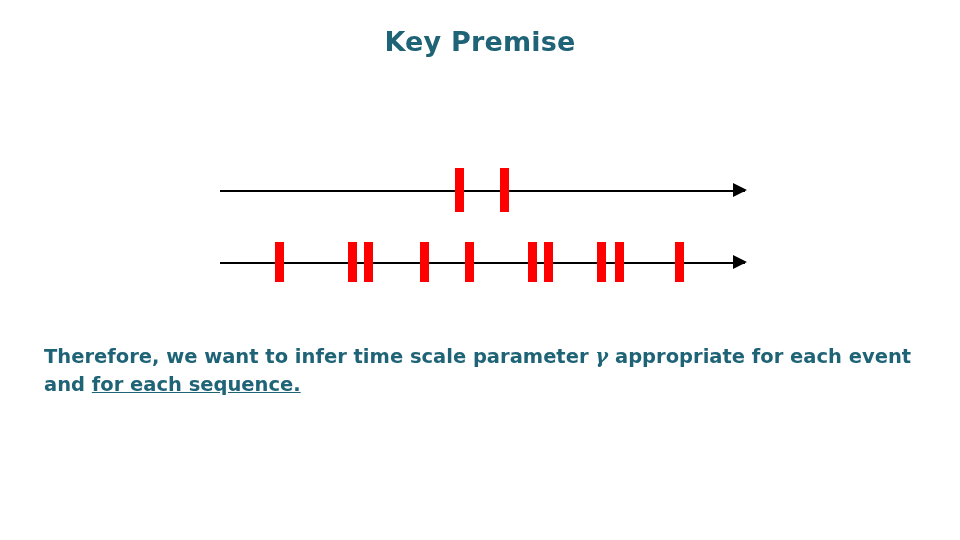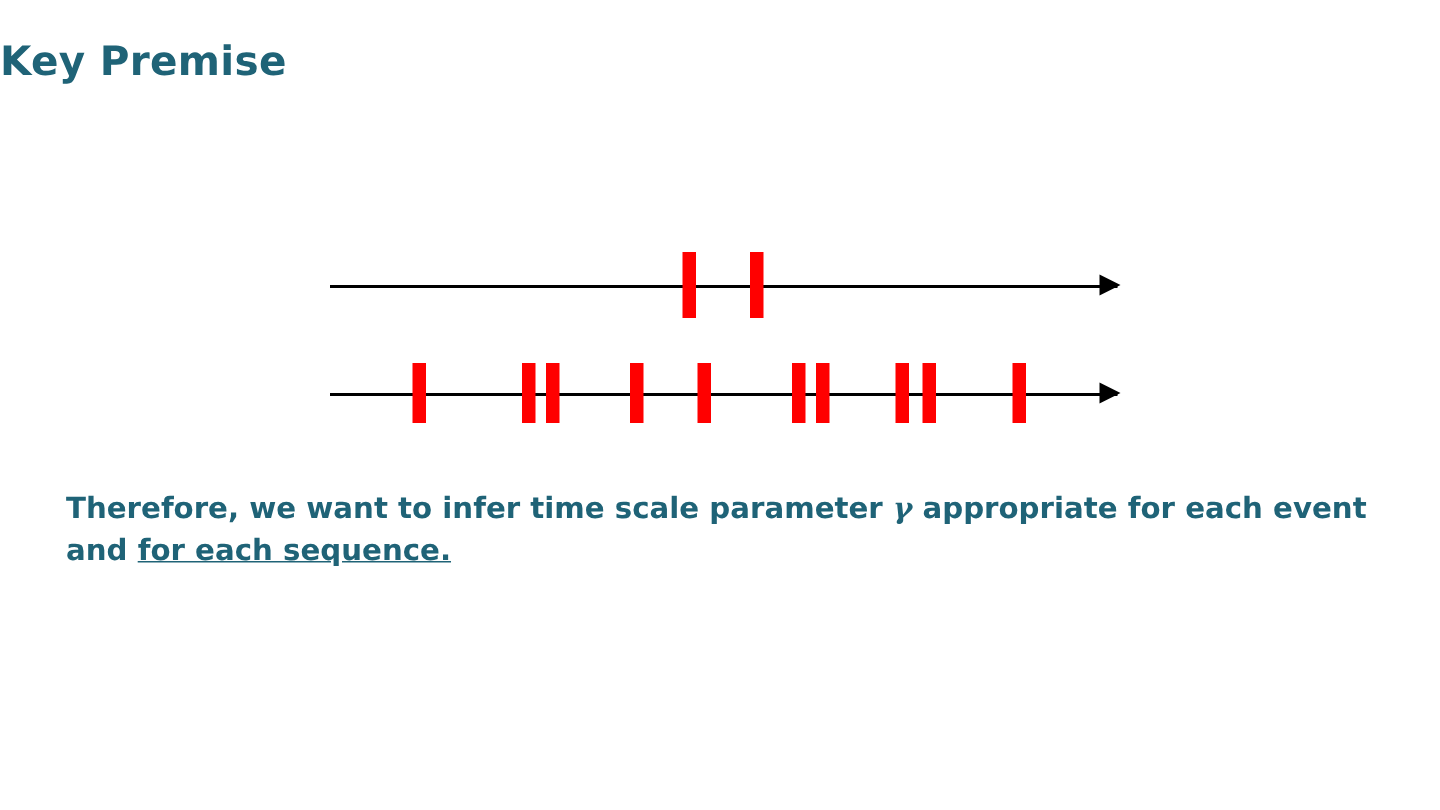--- a/index.html
+++ b/index.html
@@ -18,39 +18,40 @@
     position: absolute;
     inset: 0;
     width: 960px;
     height: 540px;
   }
   .title {
     position: absolute;
     top: 26px;
     left: 0;
     width: 960px;
+    text-align: center;
     font-family: "DejaVu Sans", sans-serif;
     font-size: 27px;
     font-weight: bold;
     color: #1f6377;
     letter-spacing: 0.2px;
   }
   .bullet-top {
     position: absolute;
     top: 84px;
     left: 44px;
     width: 880px;
     font-size: 19.5px;
     font-weight: bold;
     color: #1f6377;
     line-height: 1.35;
   }
   .bullet-bottom {
     position: absolute;
-    top: 325px;
+    top: 343px;
     left: 44px;
     width: 880px;
     font-size: 19.5px;
     font-weight: bold;
     color: #1f6377;
     line-height: 1.42;
   }
   .gamma {
     font-style: italic;
     font-family: "DejaVu Serif", serif;

